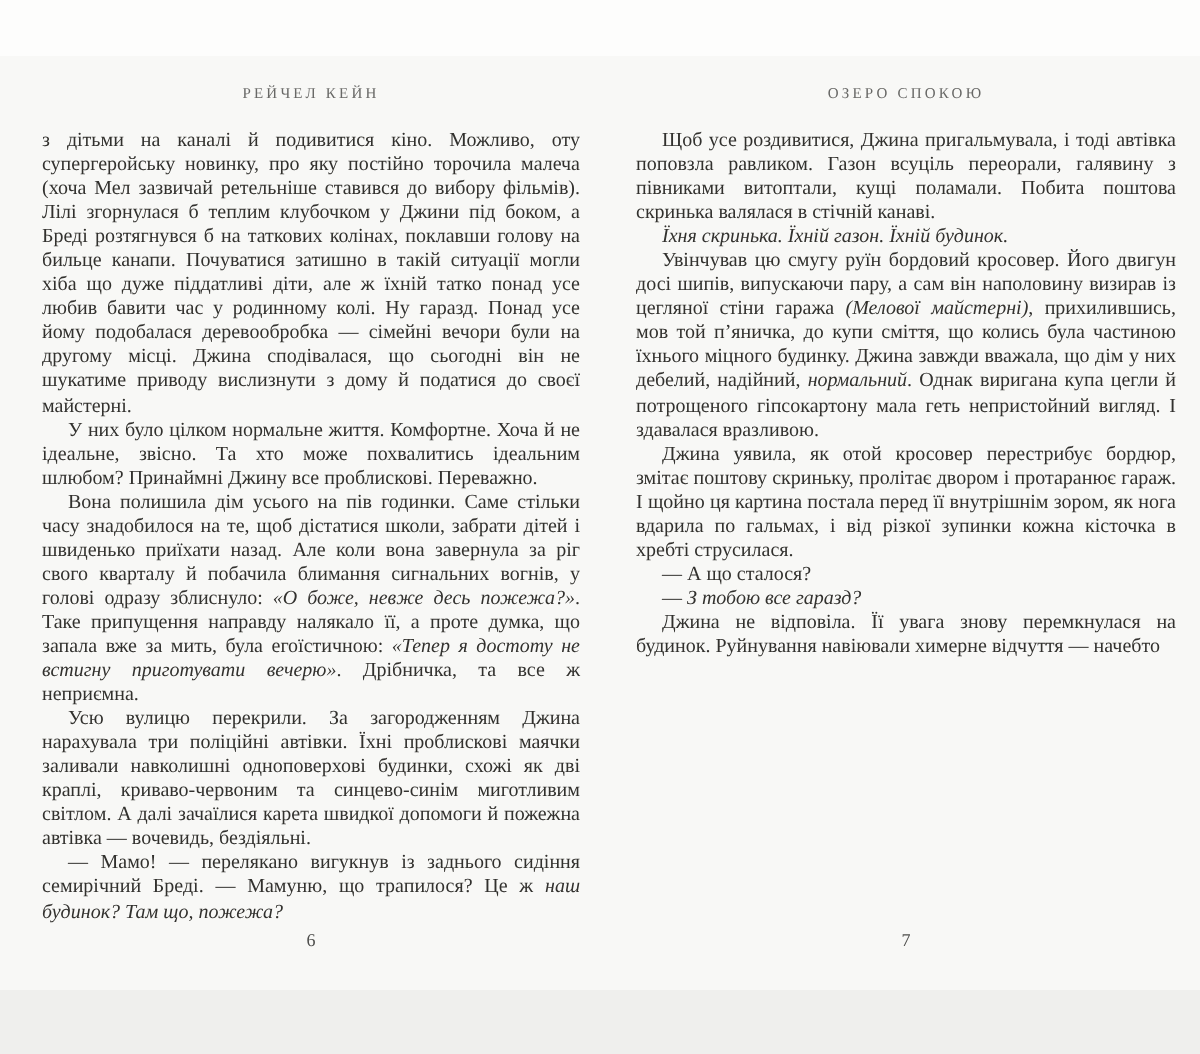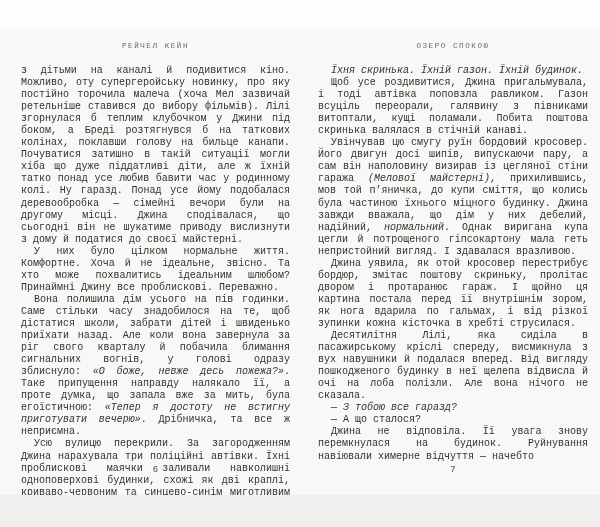--- a/index.html
+++ b/index.html
@@ -1,15 +1,15 @@
 <!DOCTYPE html>
 <html lang="uk"><head>
 <meta charset="utf-8">
 <style>
-  * { margin: 0; padding: 0; box-sizing: border-box; font-family: Liberation Mono, monospace; }
+  * { margin: 0; padding: 0; box-sizing: border-box; }
   html, body { width: 600px; height: 527px; overflow: hidden; }
   body {
     font-family: "Liberation Serif", "DejaVu Serif", serif;
     background: #fdfdfc;
     position: relative;
   }
   .strip-top {
     position: absolute; left: 0; top: 0; width: 600px; height: 28px;
     background: #fdfdfc;
   }
@@ -75,27 +75,26 @@
         <p class="indent"><span>Вона полишила дім усього на пів годинки. Саме стільки часу знадобилося на те, щоб дістатися школи, забрати дітей і швиденько приїхати назад. Але коли вона завернула за ріг свого кварталу й побачила блимання сигнальних вогнів, у голові одразу зблиснуло: </span><em>«О боже, невже десь пожежа?»</em><span>. Таке припущення направду налякало її, а проте думка, що запала вже за мить, була егоїстичною: </span><em>«Тепер я достоту не встигну приготувати вечерю»</em><span>. Дрібничка, та все ж неприємна.</span></p>
         <p class="indent"><span>Усю вулицю перекрили. За загородженням Джина нарахувала три поліційні автівки. Їхні проблискові маячки заливали навколишні одноповерхові будинки, схожі як дві краплі, криваво-червоним та синцево-синім миготливим світлом. А далі зачаїлися карета швидкої допомоги й пожежна автівка — вочевидь, бездіяльні.</span></p>
         <p class="indent"><span>— Мамо! — перелякано вигукнув із заднього сидіння семирічний Бреді. — Мамуню, що трапилося? Це ж </span><em>наш будинок? Там що, пожежа?</em></p>
       </div>
     <div class="page-number">6</div>
   </div>
 
   <div class="page page-right">
     <div class="running-header">ОЗЕРО СПОКОЮ</div>
     <div class="page-body">
+        <p class="indent"><span>Щоб усе роздивитися, Джина пригальмувала, і тоді автівка поповзла равликом. Газон всуціль переорали, галявину з півниками витоптали, кущі поламали. Побита поштова скринька валялася в стічній канаві.</span></p>
         <p class="indent"><em>Їхня скринька. Їхній газон. Їхній будинок.</em></p>
-        <p class="indent"><span>Щоб усе роздивитися, Джина пригальмувала, і тоді автівка поповзла равликом. Газон всуціль переорали, галявину з півниками витоптали, кущі поламали. Побита поштова скринька валялася в стічній канаві.</span></p>
         <p class="indent"><span>Увінчував цю смугу руїн бордовий кросовер. Його двигун досі шипів, випускаючи пару, а сам він наполовину визирав із цегляної стіни гаража </span><em>(Мелової майстерні)</em><span>, прихилившись, мов той п’яничка, до купи сміття, що колись була частиною їхнього міцного будинку. Джина завжди вважала, що дім у них дебелий, надійний, </span><em>нормальний</em><span>. Однак виригана купа цегли й потрощеного гіпсокартону мала геть непристойний вигляд. І здавалася вразливою.</span></p>
         <p class="indent"><span>Джина уявила, як отой кросовер перестрибує бордюр, змітає поштову скриньку, пролітає двором і протаранює гараж. І щойно ця картина постала перед її внутрішнім зором, як нога вдарила по гальмах, і від різкої зупинки кожна кісточка в хребті струсилася.</span></p>
-        <p class="indent"><span>Десятилітня Лілі, яка сиділа в пасажирському кріслі спереду, висмикнула з вух навушники й подалася вперед. Від вигляду пошкодженого будинку в неї щелепа відвисла й очі на лоба полізли. Але вона нічого не сказала.</span></p>
+        <p class="indent"><span>— А що сталося?</span></p>
         <p class="indent"><span>— </span><em>З тобою все гаразд?</em></p>
-        <p class="indent"><span>— А що сталося?</span></p>
         <p class="indent"><span>Джина не відповіла. Її увага знову перемкнулася на будинок. Руйнування навіювали химерне відчуття — начебто</span></p>
       </div>
     <div class="page-number">7</div>
   </div>
 
 </div>
 
 <div class="strip-bottom"></div>
 
 </body></html>

